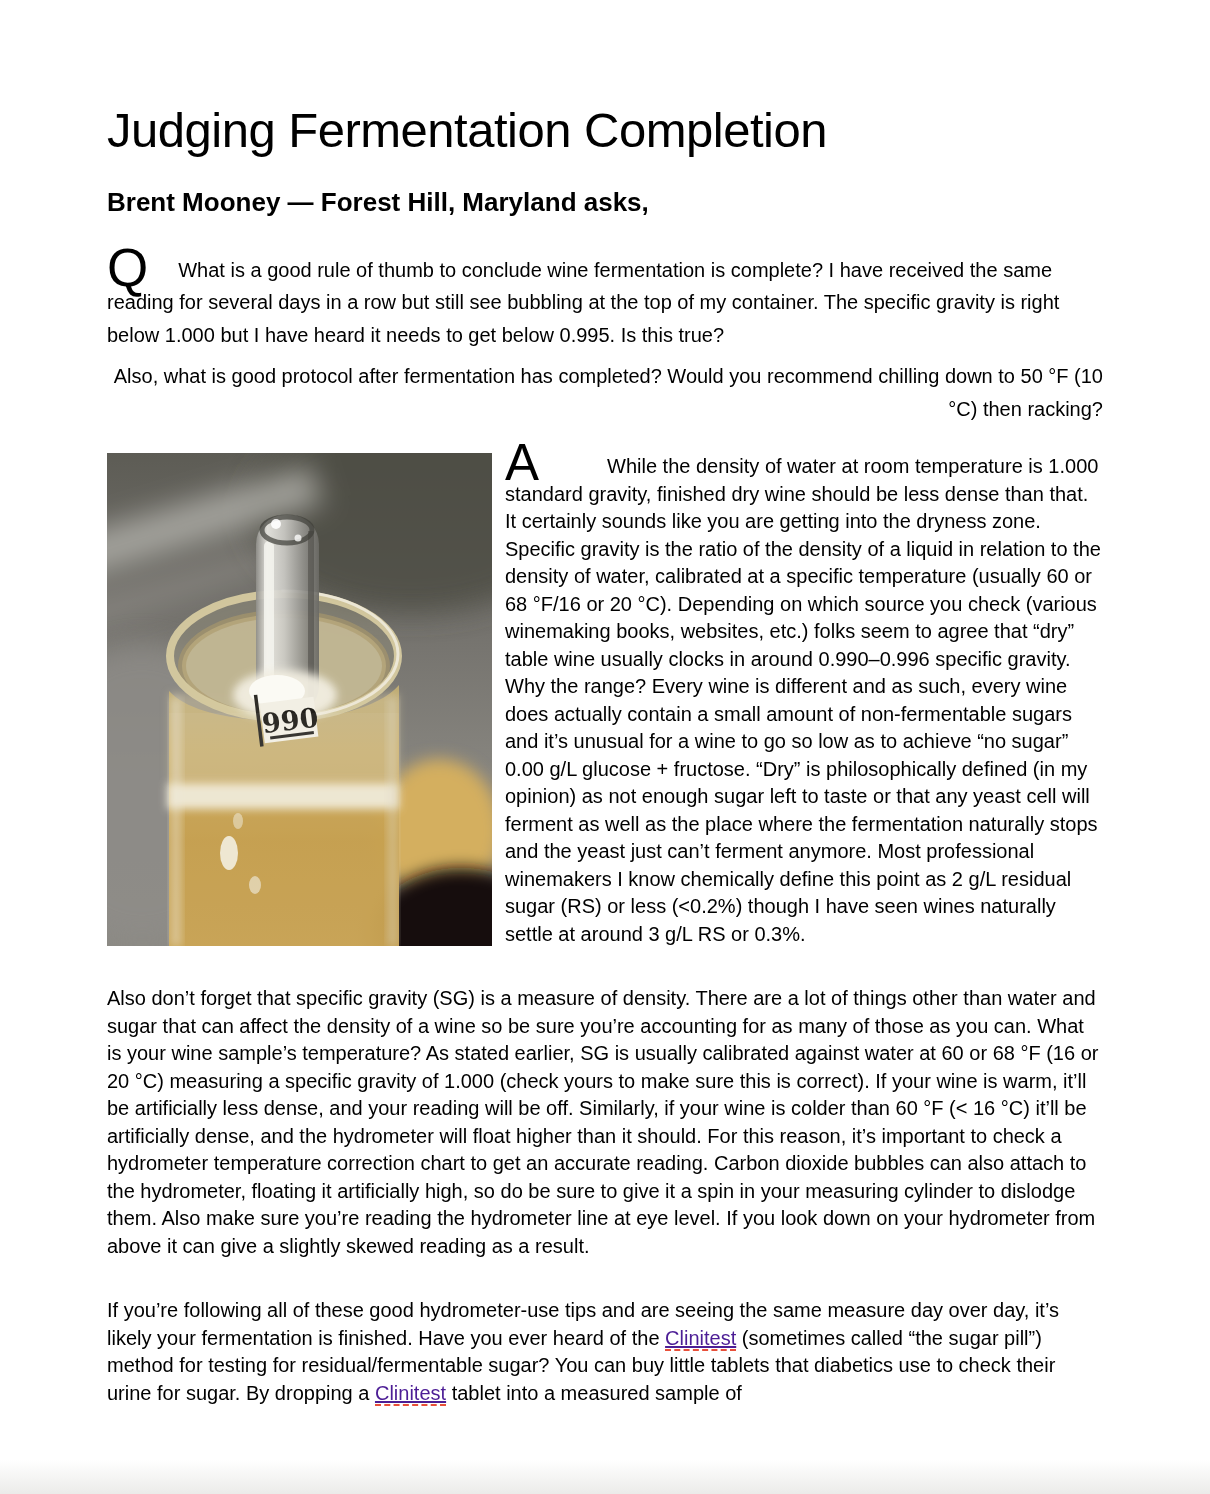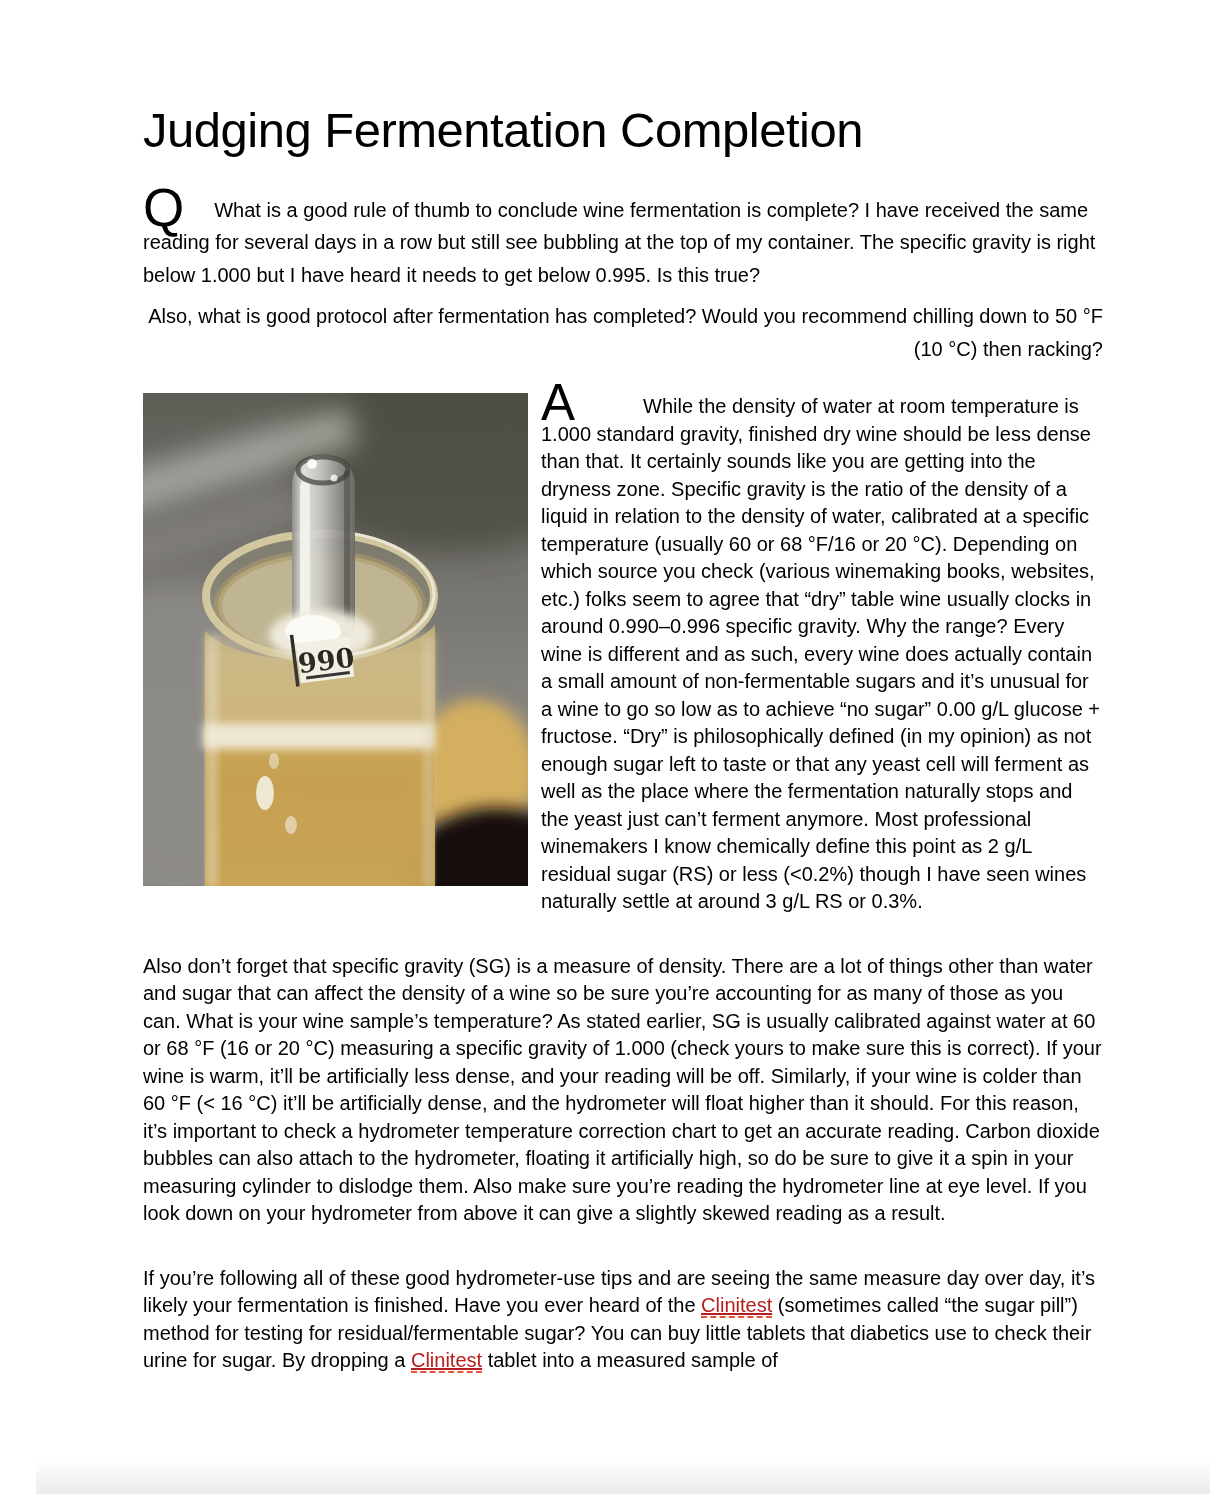--- a/index.html
+++ b/index.html
@@ -1,21 +1,21 @@
 <!DOCTYPE html>
 <html><head>
 <meta charset="utf-8">
 <style>
   html, body { margin:0; padding:0; }
   body {
     width:1210px; height:1494px; position:relative; overflow:hidden;
     background:#ffffff; color:#000000;
     font-family:"Liberation Sans","DejaVu Sans",sans-serif;
   }
-  .page { position:relative; height:100%; padding:0 107px; box-sizing:border-box;margin-left:36px; }
+  .page { position:relative; height:100%; padding:0 107px; box-sizing:border-box; }
 
   h1.title {
     margin:0; padding-top:103px;
     font-size:49px; font-weight:400; line-height:1.12; letter-spacing:-0.5px;
   }
   .byline { margin:30px 0 0 0; font-size:26px; font-weight:700; line-height:1.15; }
 
   .qpara { margin:0; font-size:20px; line-height:32.5px; }
   .qpara.first  { margin-top:36px; }
   .qpara.second { margin-top:9px;text-align:right; }
@@ -28,37 +28,38 @@
   .photo {
     float:left; width:385px; height:493px; margin:0 13px 8px 0;
     background:#7a7875; overflow:hidden;
   }
   .photo svg { display:block; width:100%; height:100%; }
 
   .apara { margin:0; font-size:20px; line-height:27.5px; }
   .apara.block { clear:left; margin-top:37px; }
 
   .clinitest {
-    color:#b91c1c; text-decoration:underline;
+    color:#4c1d95; text-decoration:underline;
     border-bottom:2px dashed #e8503a; cursor:pointer;
   }
 
   .bottom-shade {
     position:absolute; left:0; bottom:0; width:100%; height:34px;
     background:linear-gradient(to bottom, rgba(235,235,233,0), #ebebe9);
     pointer-events:none;
   }
 </style>
 </head>
 <body>
 
 <div class="page">
 
   <h1 class="title">Judging Fermentation Completion</h1>
 
+  <p class="byline">Brent Mooney — Forest Hill, Maryland asks,</p>
 
   <p class="qpara first">
     <span class="dropcap q">Q</span>
     <span>What is a good rule of thumb to conclude wine fermentation is complete? I have received the same reading for several days in a row but still see bubbling at the top of my container. The specific gravity is right below 1.000 but I have heard it needs to get below 0.995. Is this true?</span>
   </p>
 
   <p class="qpara second">Also, what is good protocol after fermentation has completed? Would you recommend chilling down to 50 °F (10 °C) then racking?</p>
 
   <div class="answer-section">
 

